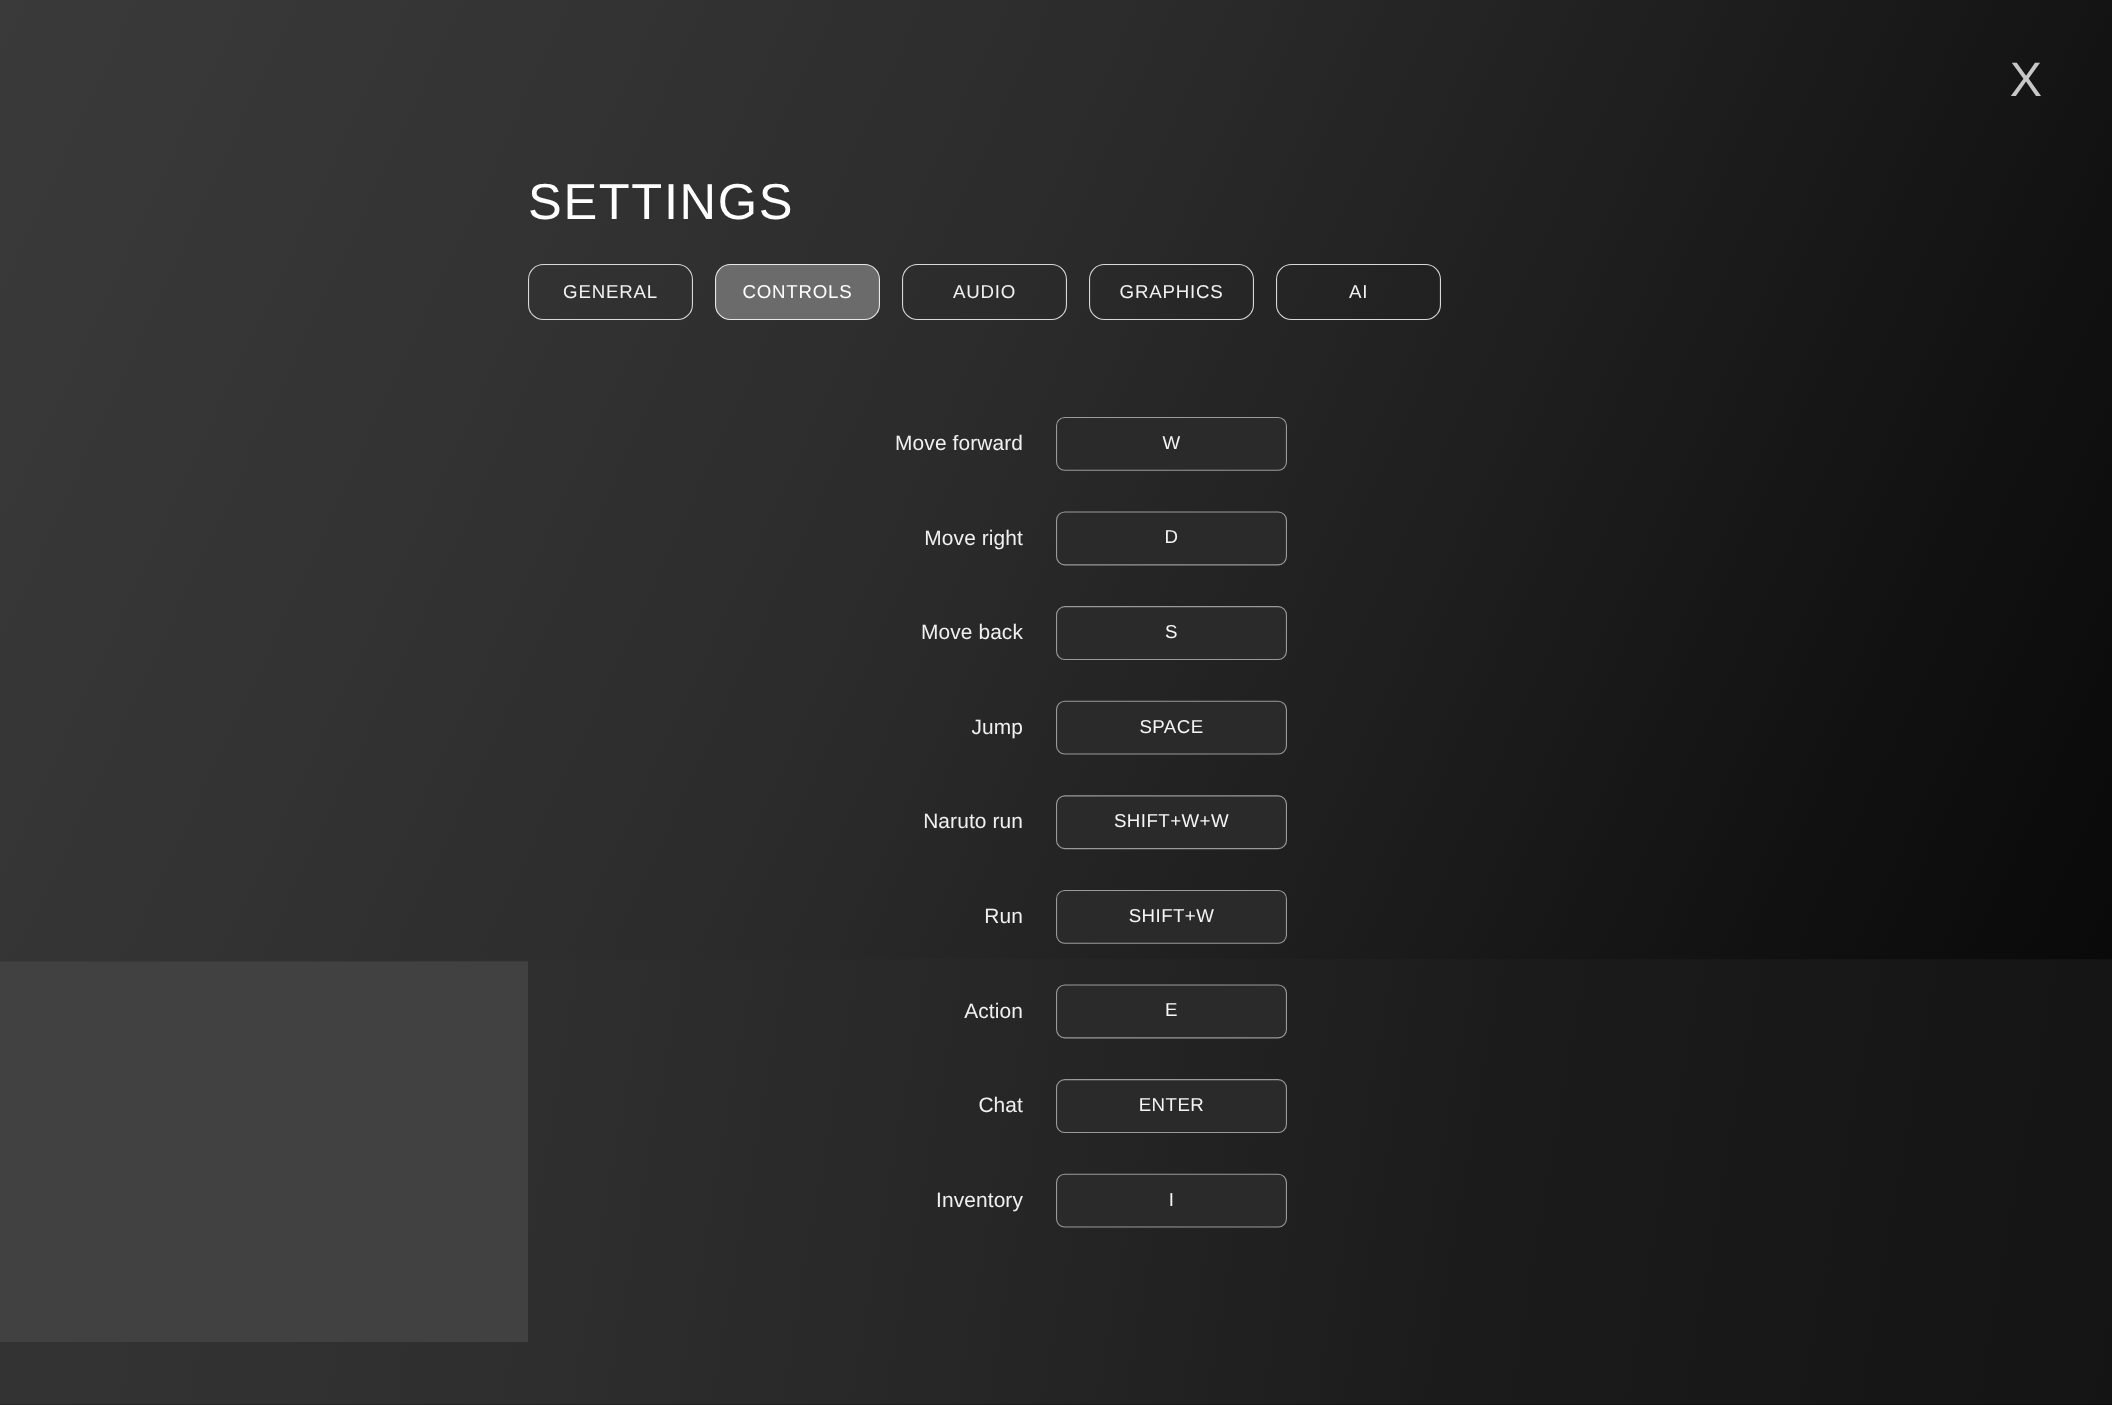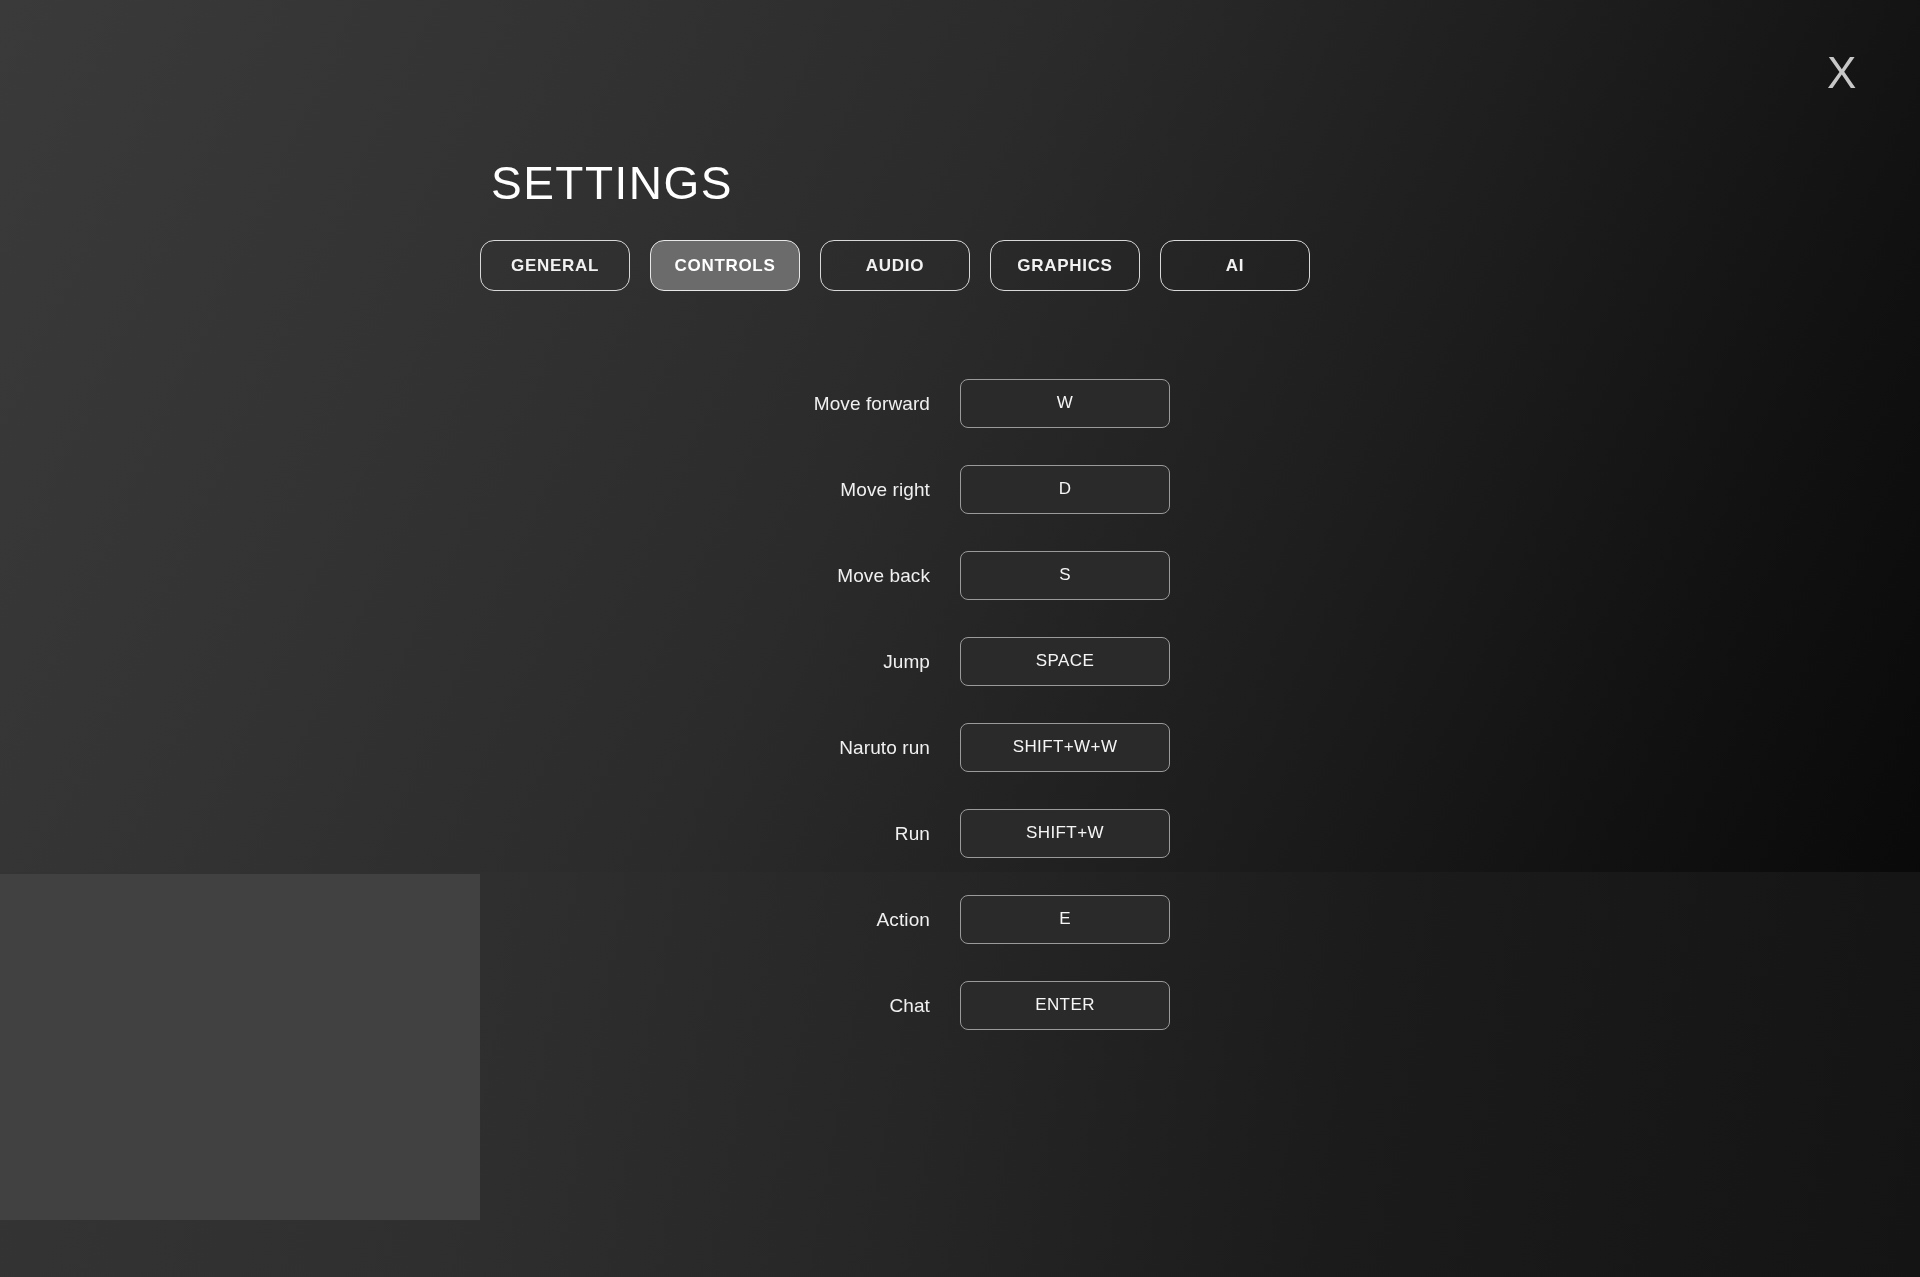--- a/index.html
+++ b/index.html
@@ -87,21 +87,20 @@
 
   .page-title {
     position:absolute;
     left:480px;
     top:160px;
     font-size:46px;
     font-weight:300;
     letter-spacing:1.5px;
     color:#ffffff;
     line-height:1;
-    margin-left:11px;
   }
 
   
   .tabs {
     position:absolute;
     left:480px;
     top:240px;
     display:flex;
     gap:20px;
   }
@@ -111,21 +110,21 @@
     min-width:150px;
     padding:0 15px;
     display:flex;
     align-items:center;
     justify-content:center;
     border:1px solid #d8d8d8;
     border-radius:14px;
     background:transparent;
     color:#f2f2f2;
     font-size:17px;
-    font-weight:700;
+    font-weight:400;
     letter-spacing:0.7px;
     cursor:pointer;
     user-select:none;
     white-space:nowrap;
   }
 
   .tab.active {
     background:#6b6b6b;
     border-color:#e8e8e8;
     color:#ffffff;
@@ -227,16 +226,20 @@
           <div class="bind-key">SHIFT+W</div>
         </div>
         <div class="bind-row">
           <div class="bind-label">Action</div>
           <div class="bind-key">E</div>
         </div>
         <div class="bind-row">
           <div class="bind-label">Chat</div>
           <div class="bind-key">ENTER</div>
         </div>
+        <div class="bind-row">
+          <div class="bind-label">Inventory</div>
+          <div class="bind-key">I</div>
+        </div>
       </div>
 
   </div>
 </div>
 
 </body></html>

